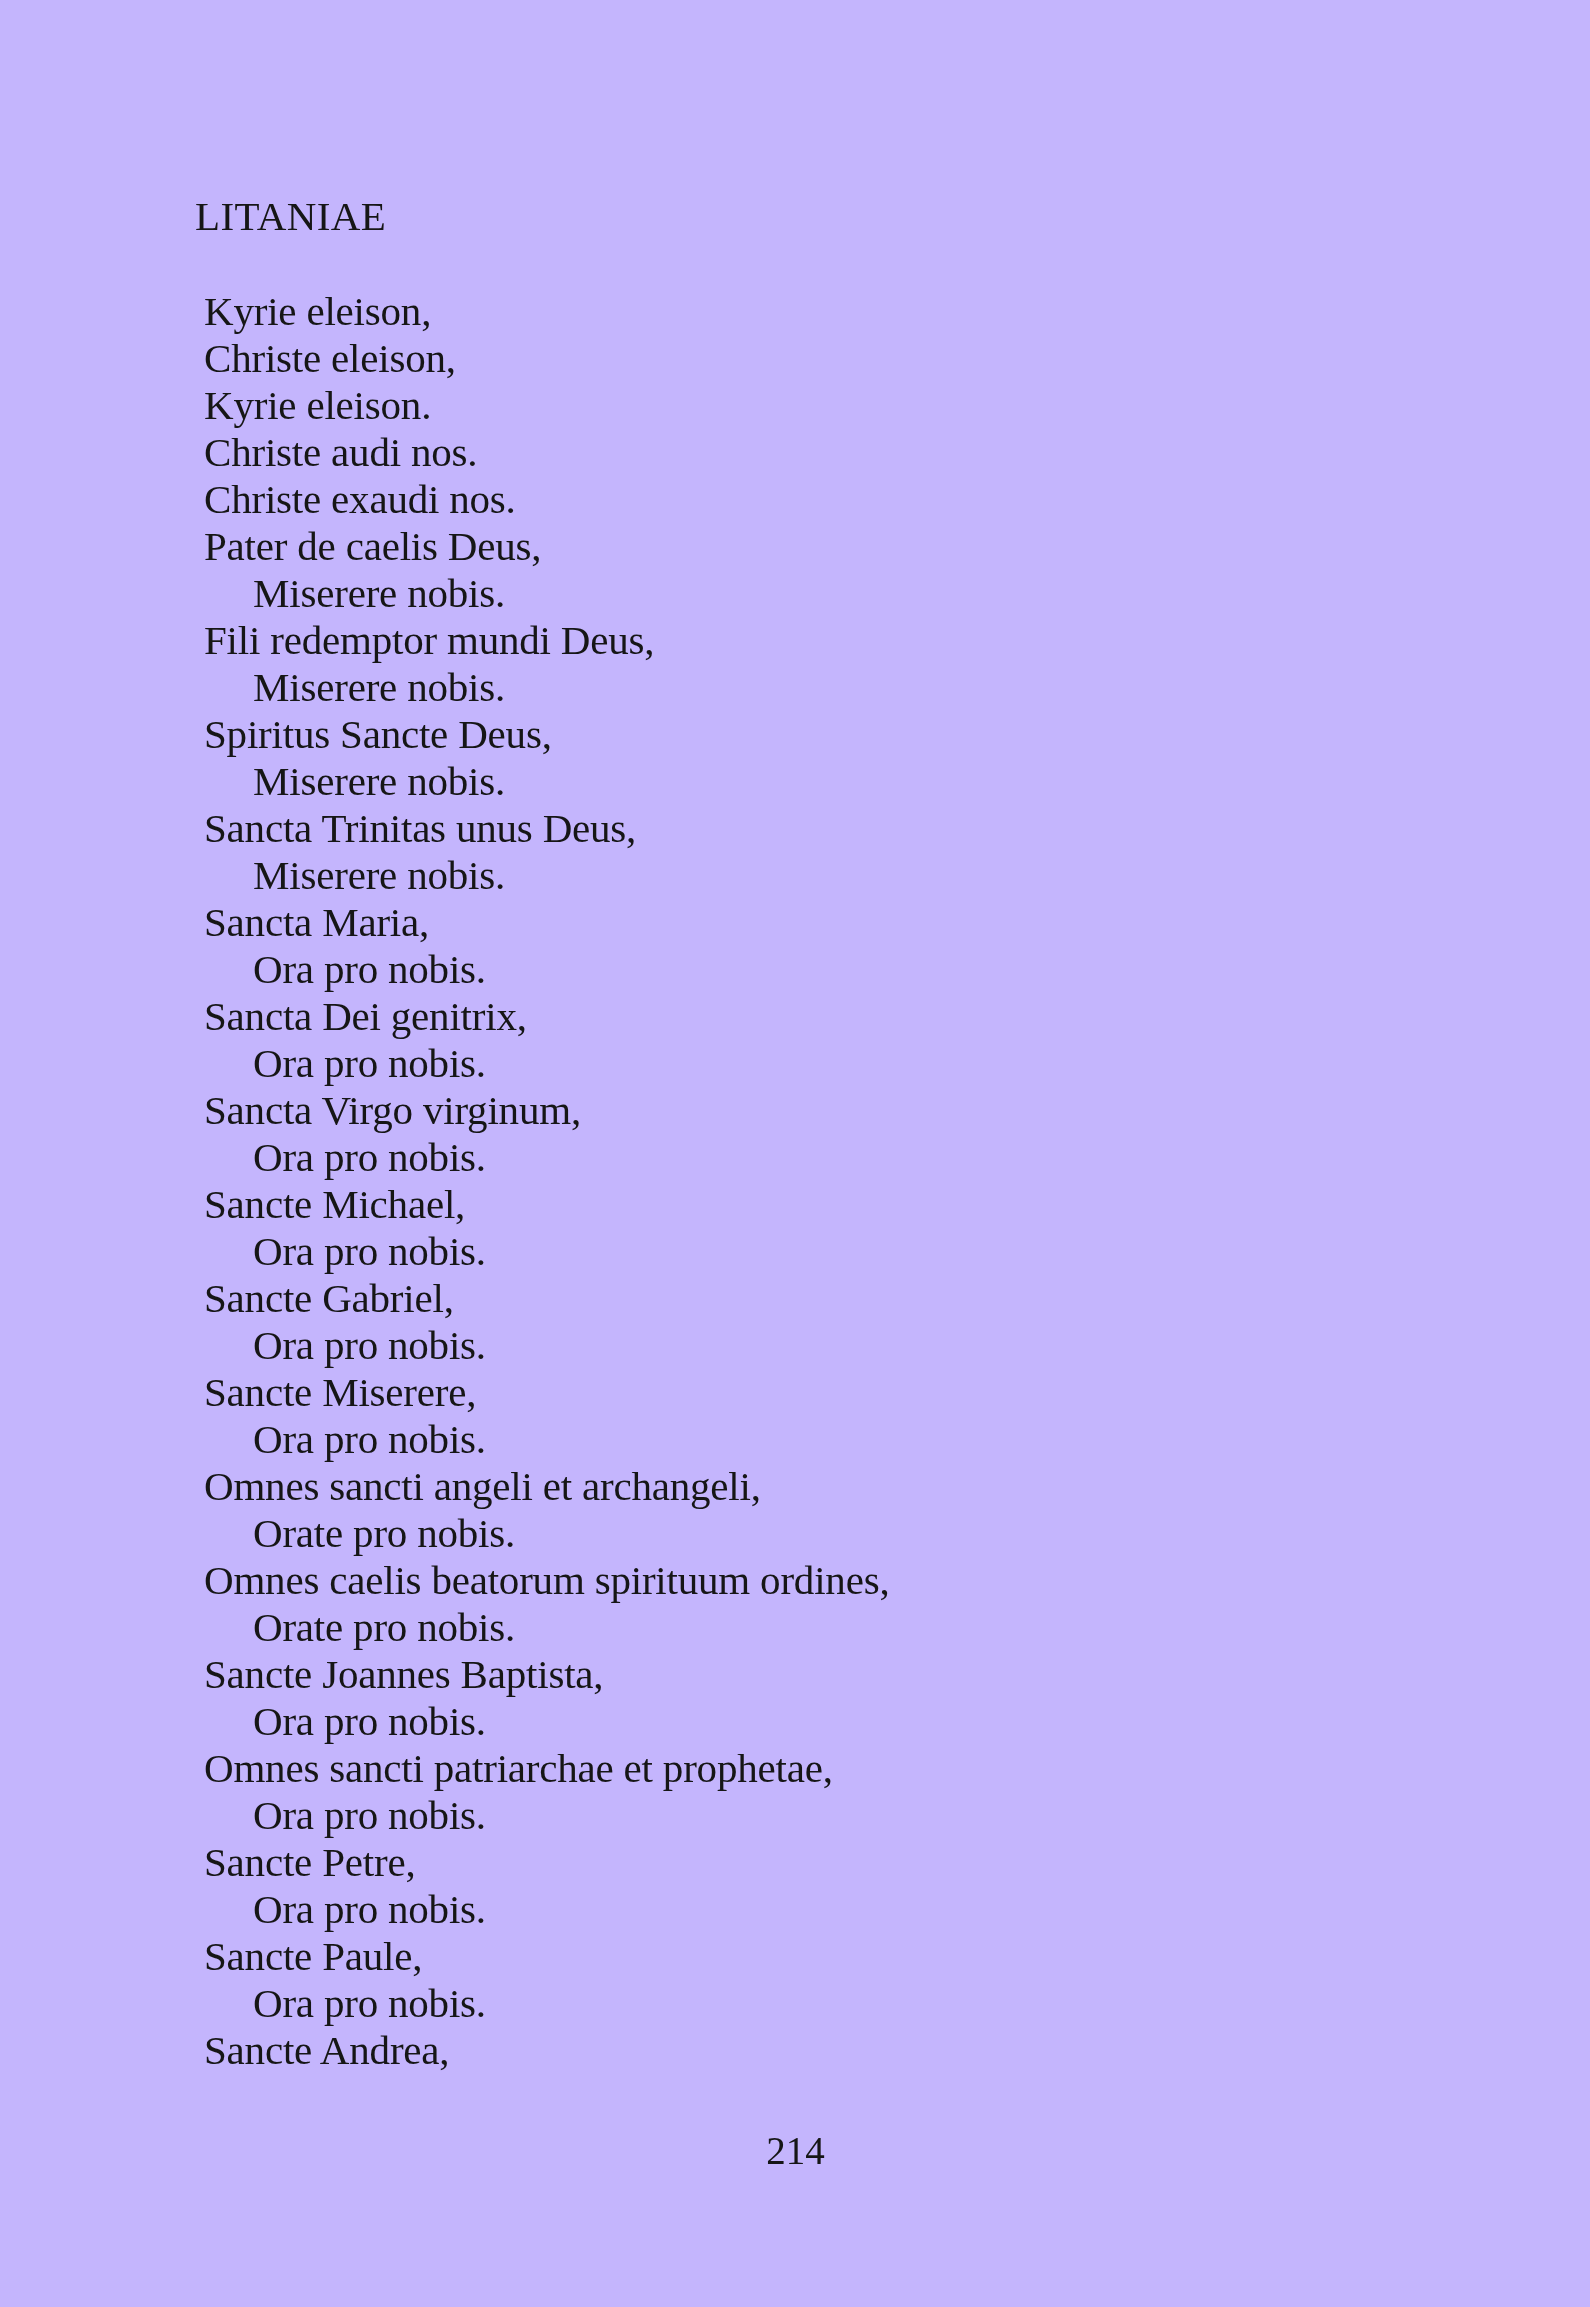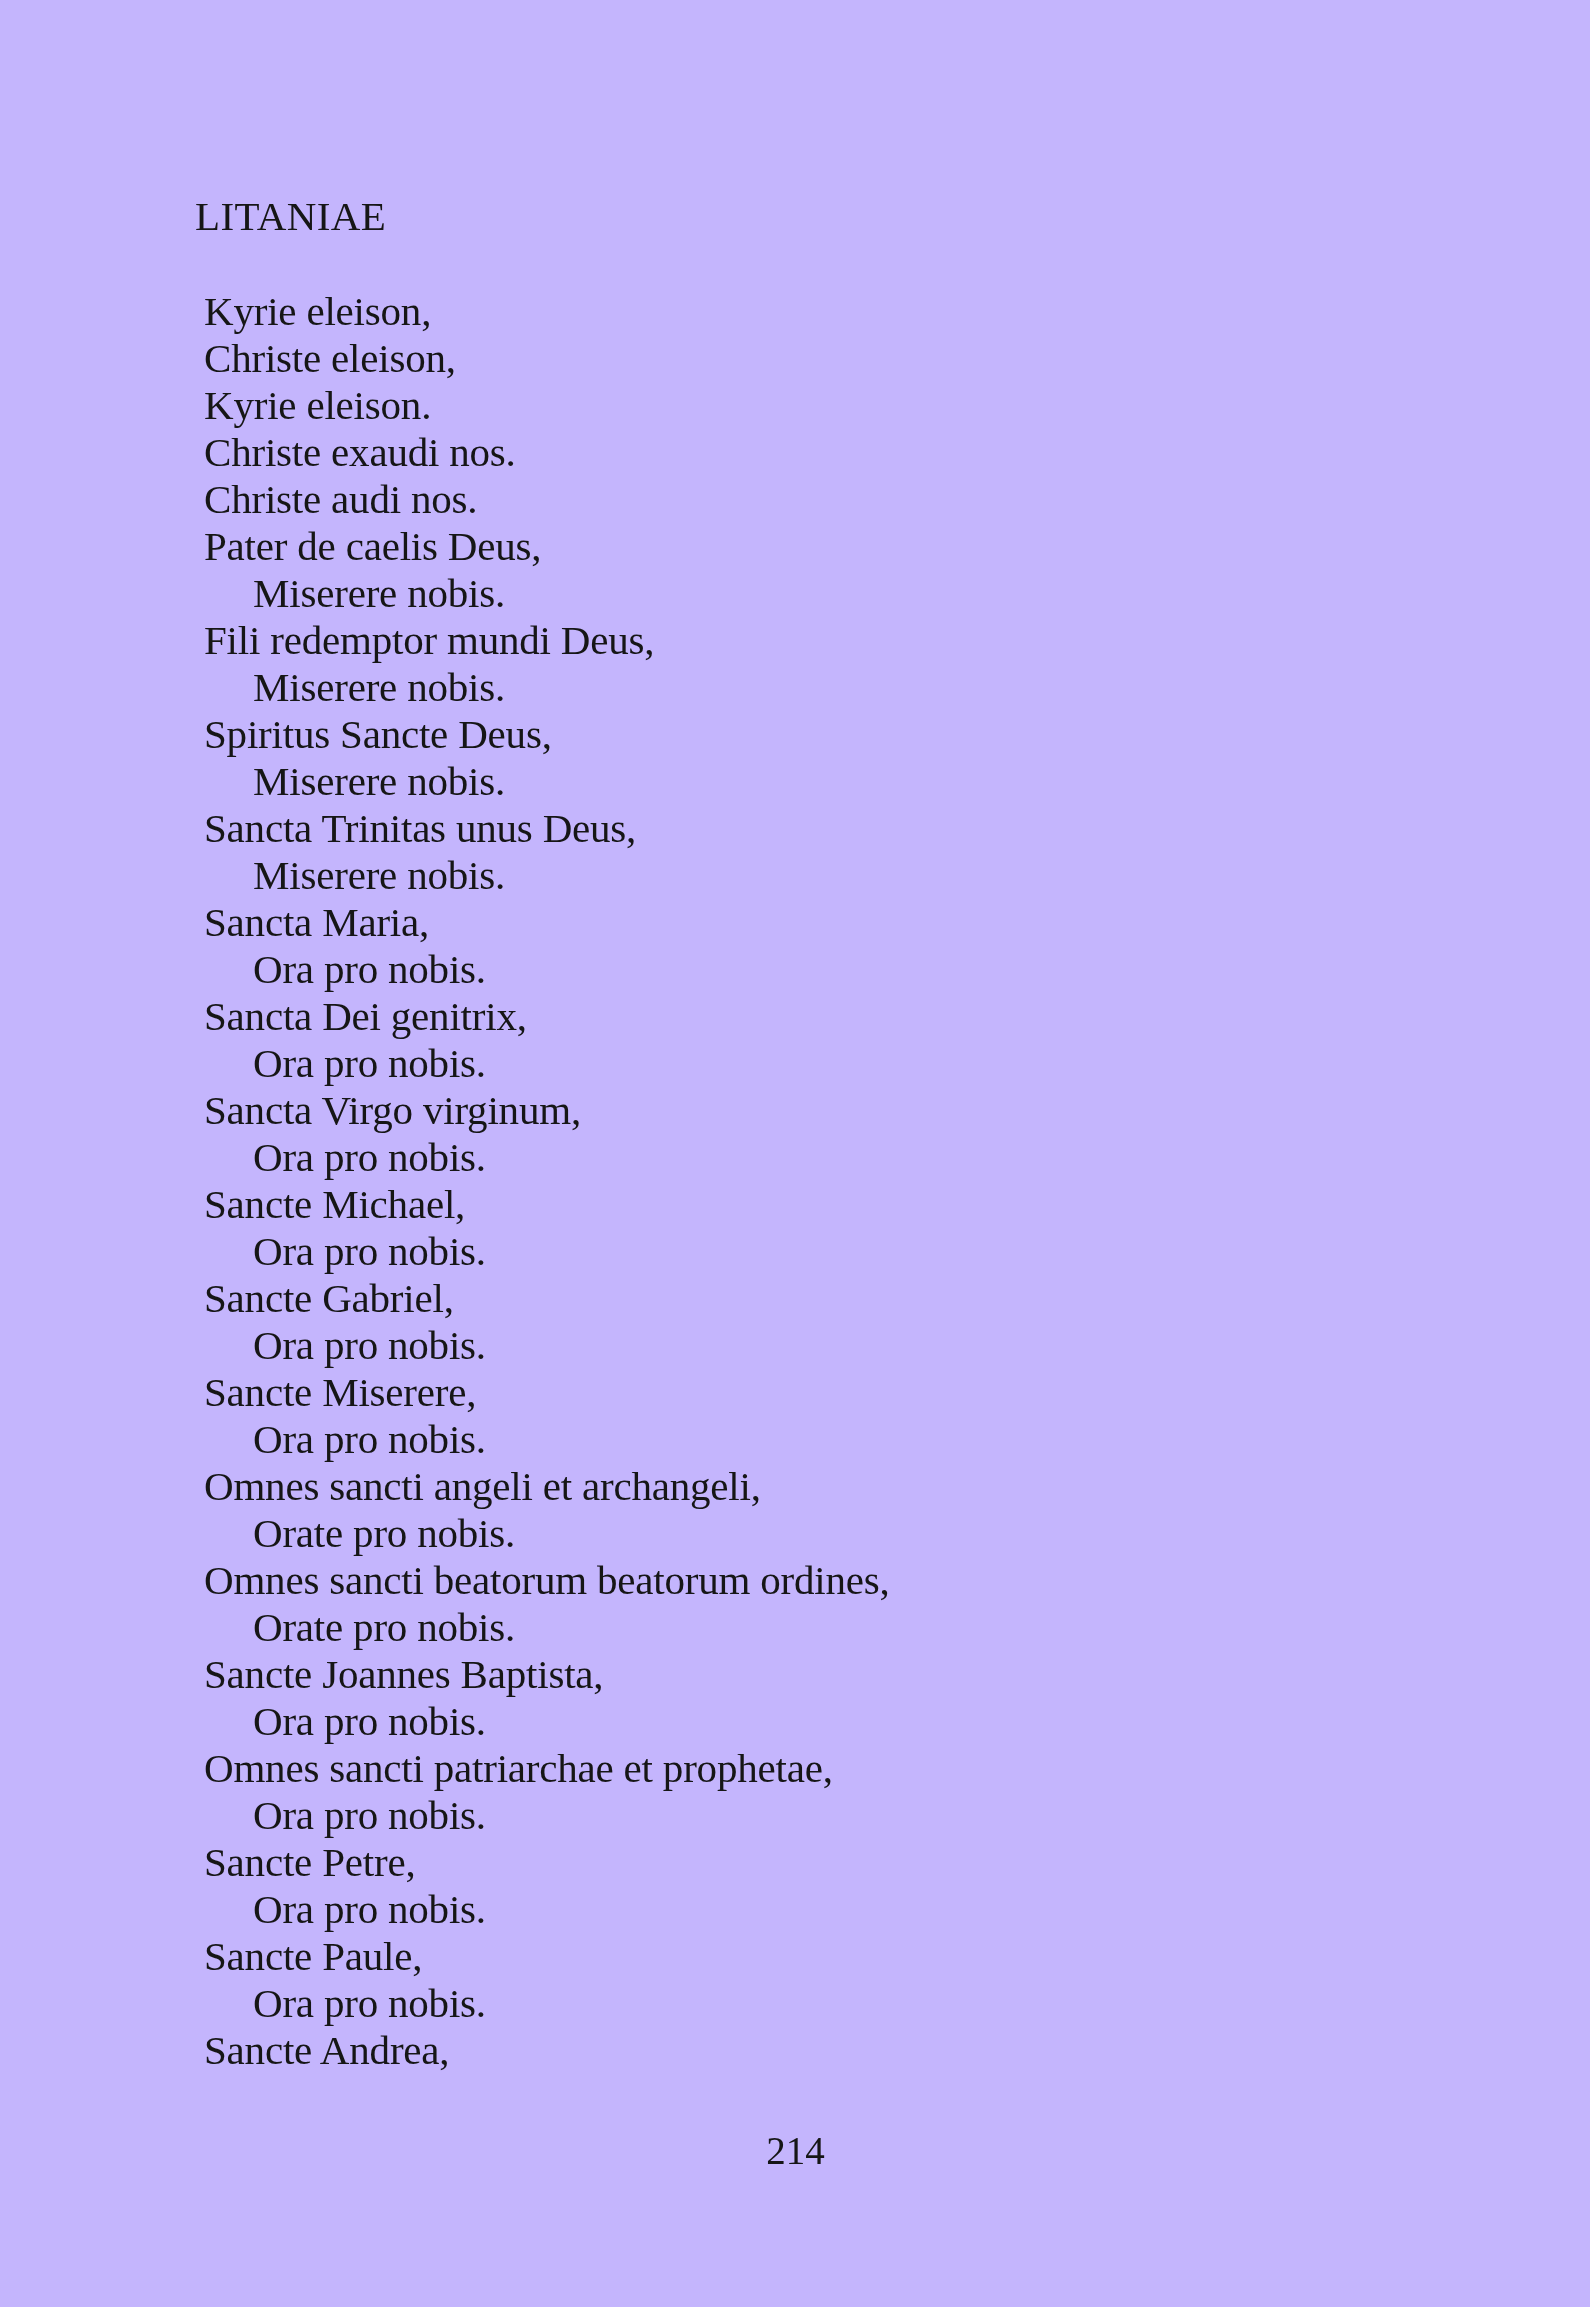--- a/index.html
+++ b/index.html
@@ -57,22 +57,22 @@
 
 <div class="page">
 
   <div class="litany-title">LITANIAE</div>
 
   <div class="litany-lines">
 
   <div class="line">Kyrie eleison,</div>
       <div class="line">Christe eleison,</div>
       <div class="line">Kyrie eleison.</div>
+      <div class="line">Christe audi nos.</div>
       <div class="line">Christe exaudi nos.</div>
-      <div class="line">Christe audi nos.</div>
       <div class="line">Pater de caelis Deus,</div>
       <div class="line indent">Miserere nobis.</div>
       <div class="line">Fili redemptor mundi Deus,</div>
       <div class="line indent">Miserere nobis.</div>
       <div class="line">Spiritus Sancte Deus,</div>
       <div class="line indent">Miserere nobis.</div>
       <div class="line">Sancta Trinitas unus Deus,</div>
       <div class="line indent">Miserere nobis.</div>
       <div class="line">Sancta Maria,</div>
       <div class="line indent">Ora pro nobis.</div>
@@ -81,21 +81,21 @@
       <div class="line">Sancta Virgo virginum,</div>
       <div class="line indent">Ora pro nobis.</div>
       <div class="line">Sancte Michael,</div>
       <div class="line indent">Ora pro nobis.</div>
       <div class="line">Sancte Gabriel,</div>
       <div class="line indent">Ora pro nobis.</div>
       <div class="line">Sancte Miserere,</div>
       <div class="line indent">Ora pro nobis.</div>
       <div class="line">Omnes sancti angeli et archangeli,</div>
       <div class="line indent">Orate pro nobis.</div>
-      <div class="line">Omnes sancti beatorum beatorum ordines,</div>
+      <div class="line">Omnes caelis beatorum spirituum ordines,</div>
       <div class="line indent">Orate pro nobis.</div>
       <div class="line">Sancte Joannes Baptista,</div>
       <div class="line indent">Ora pro nobis.</div>
       <div class="line">Omnes sancti patriarchae et prophetae,</div>
       <div class="line indent">Ora pro nobis.</div>
       <div class="line">Sancte Petre,</div>
       <div class="line indent">Ora pro nobis.</div>
       <div class="line">Sancte Paule,</div>
       <div class="line indent">Ora pro nobis.</div>
       <div class="line">Sancte Andrea,</div>

